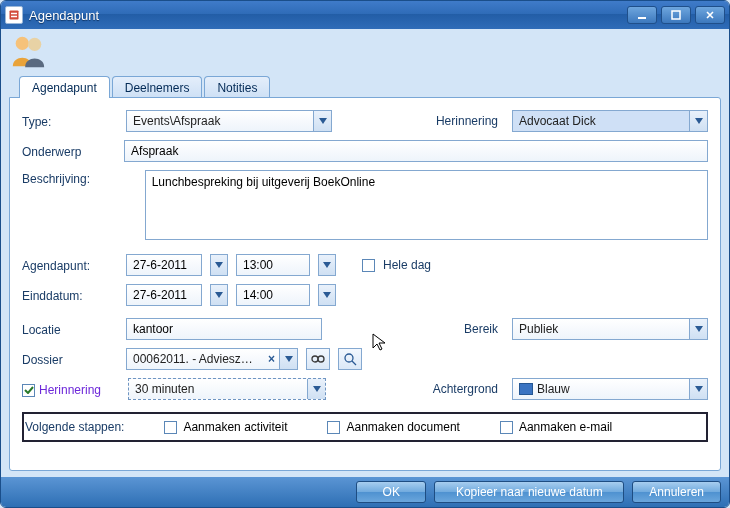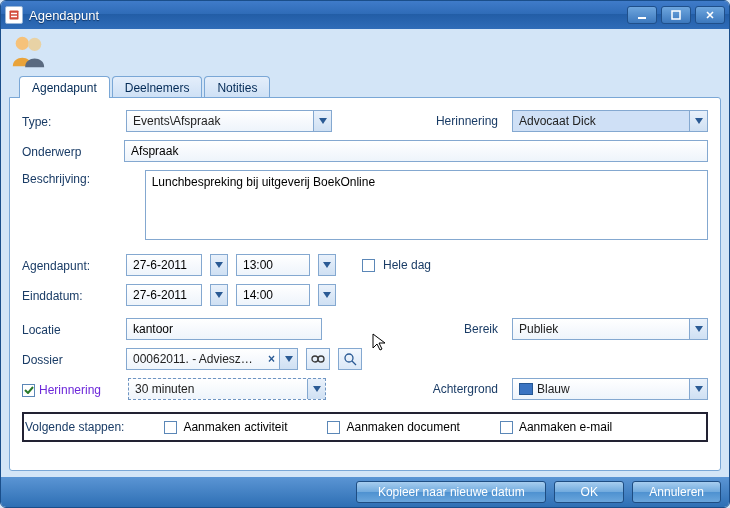--- a/index.html
+++ b/index.html
@@ -279,23 +279,23 @@
         </div>
       </div>
 
       <svg class="cursor-arrow" width="16" height="20">
         <path d="M1 1 L1 15 L5 11 L8 17 L10 16 L7 10 L13 10 Z" fill="#fff" stroke="#000" stroke-width="1"></path>
       </svg>
     </div>
   </div>
 
   <div class="footer">
+    <div class="btn">
+        <span>OK</span>
+      </div>
     <div class="btn wide">
         <span>Kopieer naar nieuwe datum</span>
       </div>
     <div class="btn">
-        <span>OK</span>
-      </div>
-    <div class="btn">
         <span>Annuleren</span>
       </div>
   </div>
 </div>
 
 </body></html>

